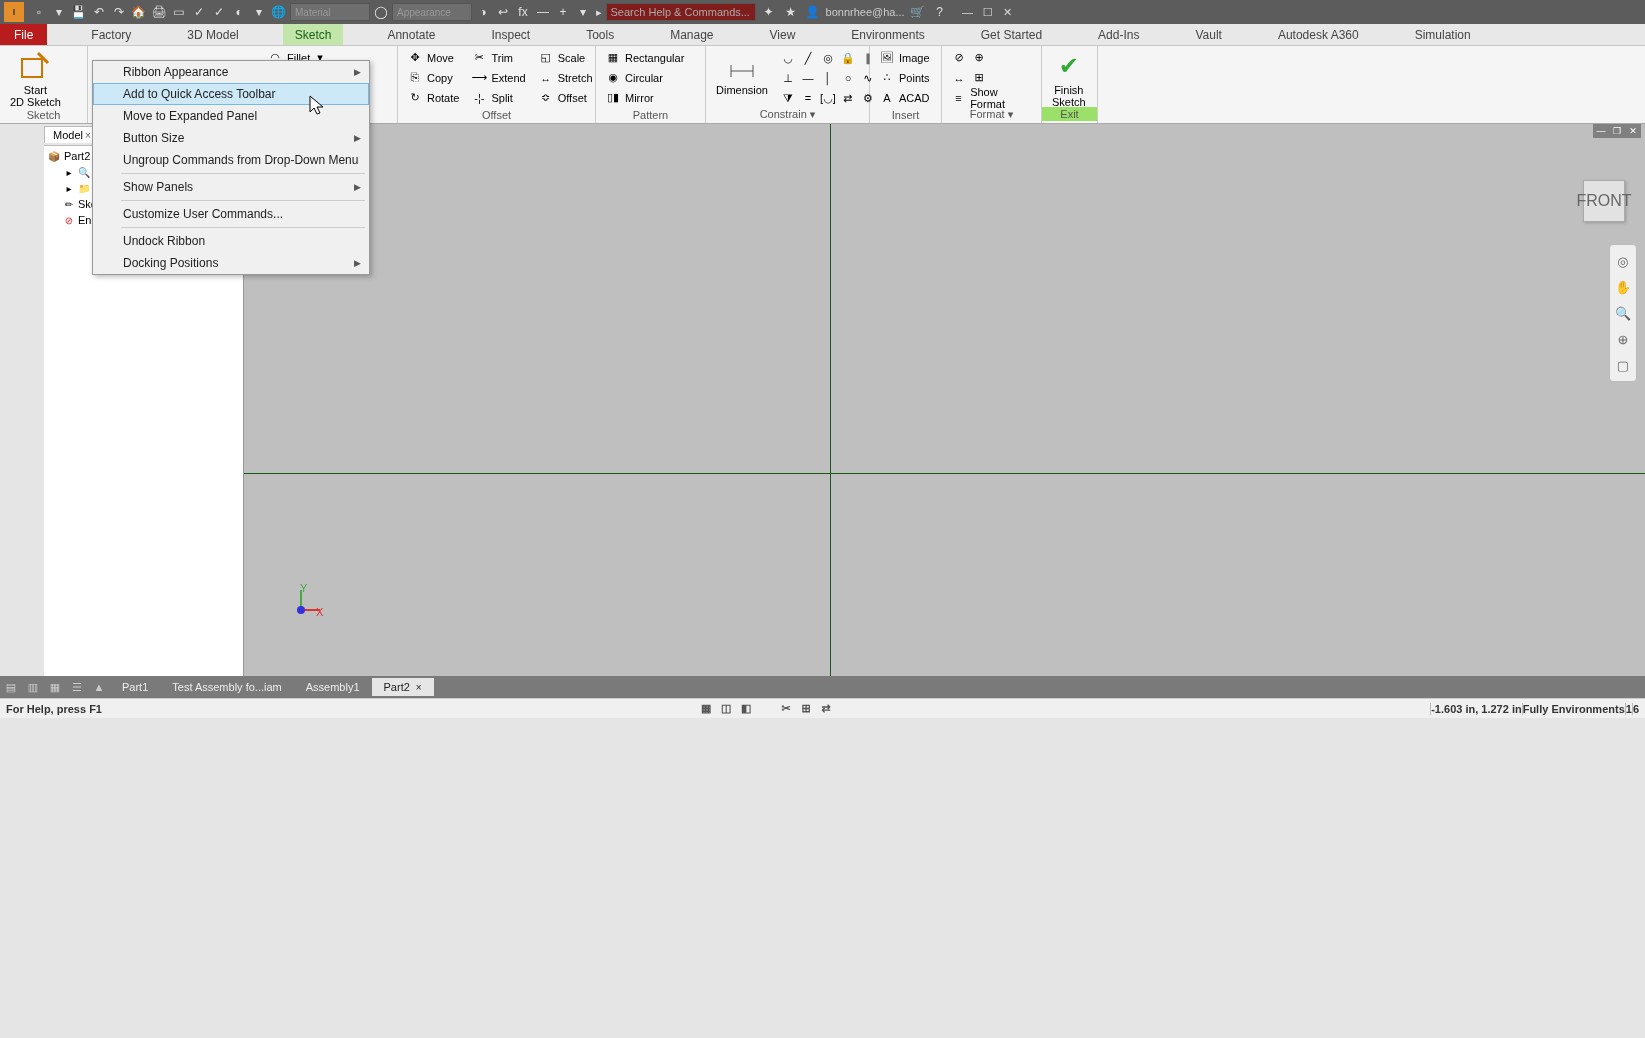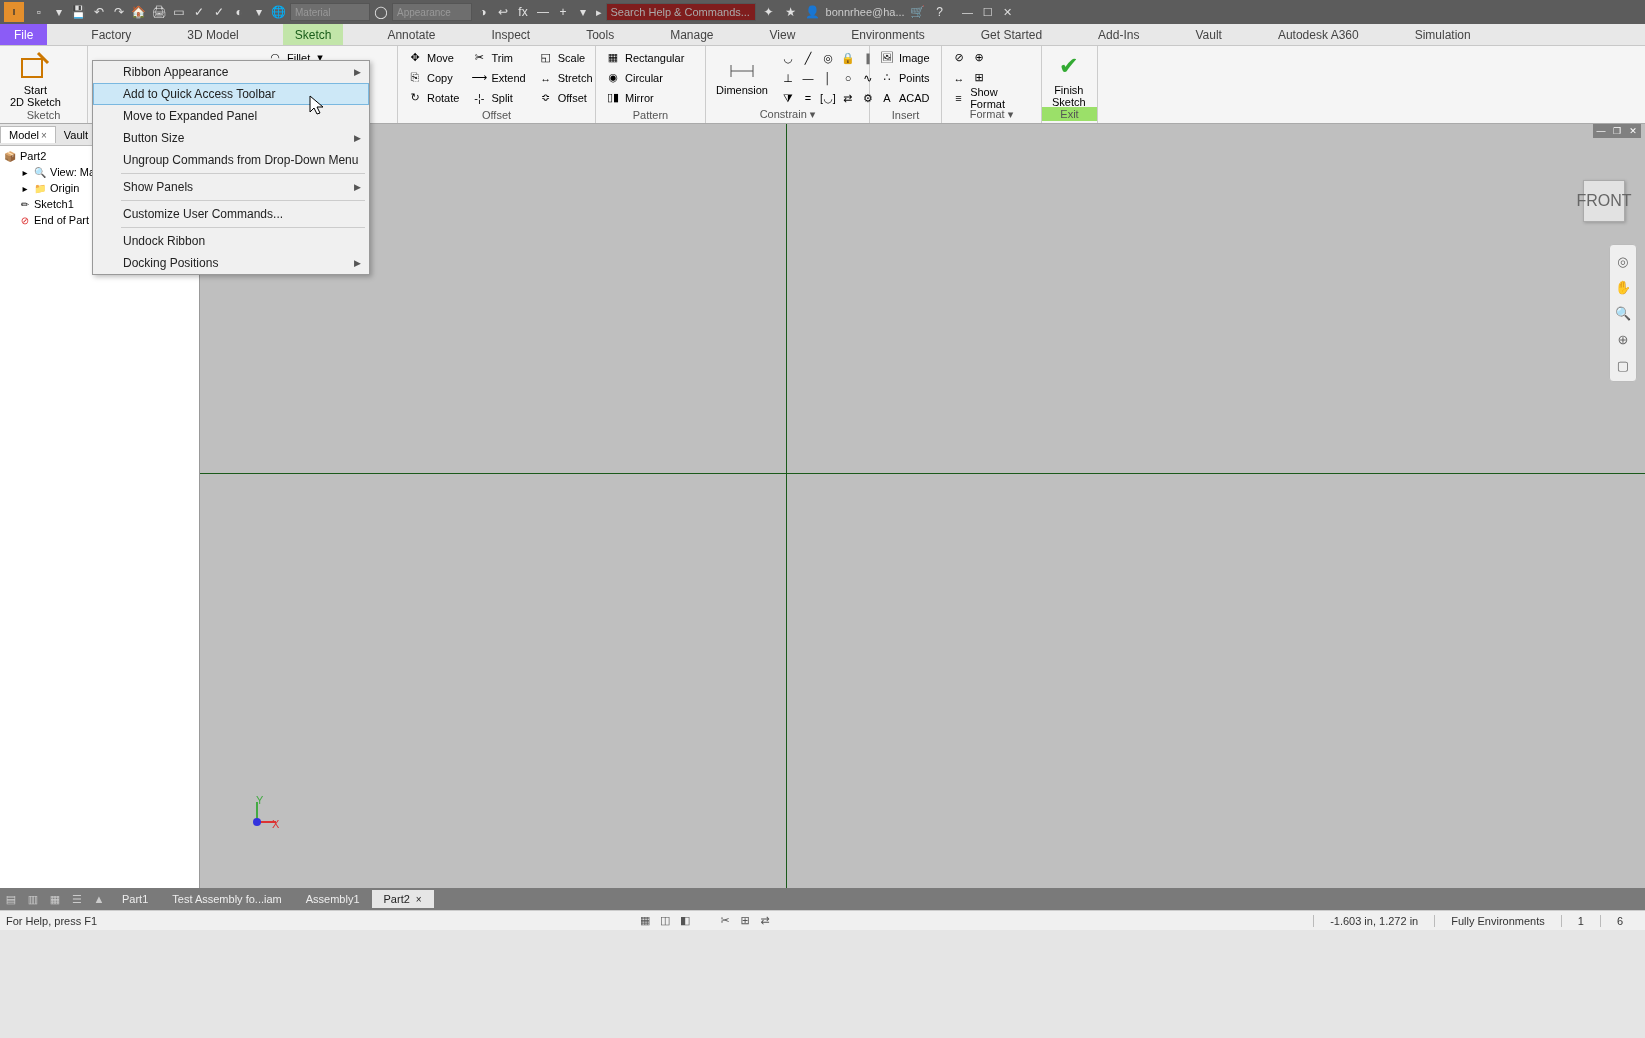--- a/index.html
+++ b/index.html
@@ -12,21 +12,21 @@
   .inventor-logo { width: 20px; height: 20px; background: #e48f2c; display: flex; align-items: center; justify-content: center; font-size: 9px; font-weight: bold; color: #333; margin-right: 4px; }
   .combo { height: 18px; background: #6e6e6e; border: 1px solid #555; color: #999; font-size: 10px; padding: 0 4px; display: flex; align-items: center; }
   .title-text { flex: 1; text-align: center; font-size: 12px; }
   .title-right { display: flex; align-items: center; gap: 4px; padding-right: 4px; }
   .search-box { width: 150px; height: 18px; background: #7f1d1d; border: 1px solid #555; color: #aaa; font-size: 11px; padding: 0 4px; display: flex; align-items: center; }
   .win-controls { display: flex; gap: 6px; margin-left: 8px; }
   .win-btn { width: 14px; height: 14px; display: flex; align-items: center; justify-content: center; cursor: pointer; color: #ddd; font-size: 11px; }
   
   
   .ribbon-tabs { height: 22px; background: #e8e8e8; display: flex; align-items: stretch; font-size: 12px; border-bottom: 1px solid #c8c8c8; }
-  .file-tab { background: #8b5cf6; color: #fff; padding: 0 14px; display: flex; align-items: center; cursor: pointer; }
+  .file-tab { background: #b91c1c; color: #fff; padding: 0 14px; display: flex; align-items: center; cursor: pointer; }
   .rtab { padding: 0 12px; display: flex; align-items: center; color: #444; cursor: pointer; margin-left: 32px; }
   .rtab.active { background: #c2e5a9; color: #1a5d1a; }
   
   
   .ribbon-body { height: 78px; background: #f5f5f5; border-bottom: 1px solid #aaa; display: flex; align-items: stretch; font-size: 11px; }
   .panel { border-right: 1px solid #ccc; padding: 2px 6px; display: flex; flex-direction: column; position: relative; }
   .panel-label { position: absolute; bottom: 2px; left: 0; right: 0; text-align: center; font-size: 11px; color: #555; }
   .panel-label.exit { background: #9be069; padding: 1px 0; }
   .panel-content { flex: 1; display: flex; align-items: flex-start; gap: 6px; }
   .big-btn { display: flex; flex-direction: column; align-items: center; gap: 2px; padding: 2px 4px; cursor: pointer; }
@@ -40,21 +40,21 @@
   
   
   .context-menu { position: absolute; left: 92px; top: 60px; width: 278px; background: #f0f0f0; border: 1px solid #999; box-shadow: 2px 2px 5px rgba(0,0,0,0.25); font-size: 12px; z-index: 100; }
   .cm-item { display: flex; align-items: center; padding: 2px 8px 2px 30px; height: 22px; cursor: pointer; position: relative; color: #222; }
   .cm-item.highlighted { background: #cde8f7; border: 1px solid #7ab8e0; padding: 1px 7px 1px 29px; }
   .cm-sep { height: 1px; background: #ccc; margin: 2px 4px 2px 28px; }
   .cm-arrow { position: absolute; right: 8px; font-size: 9px; color: #555; }
   .cursor-arrow { position: absolute; left: 308px; top: 94px; z-index: 200; font-size: 18px; color: #000; pointer-events: none; }
   
   
-  .main-area { display: flex; height: 764px; }
+  .main-area { display: flex; height: 552px; padding-left: 44px; }
   .browser { width: 200px; background: #fff; border-right: 1px solid #999; display: flex; flex-direction: column; font-size: 11px; }
   .browser-tabs { height: 22px; background: #e6e6e6; display: flex; align-items: center; border-bottom: 1px solid #bbb; }
   .btab { padding: 2px 8px; cursor: pointer; }
   .btab.active { background: #fff; border-top: 1px solid #bbb; border-left: 1px solid #bbb; border-right: 1px solid #bbb; }
   .btab-x { font-size: 10px; color: #666; margin-left: 2px; }
   .tree { padding: 2px; }
   .tree-item { display: flex; align-items: center; gap: 2px; padding: 1px 2px; cursor: pointer; }
   .tree-icon { width: 14px; height: 14px; display: flex; align-items: center; justify-content: center; font-size: 10px; }
   .ti-l1 { padding-left: 2px; }
   .ti-l2 { padding-left: 16px; }
@@ -76,24 +76,24 @@
   .mdi-controls span { width: 14px; height: 12px; display: flex; align-items: center; justify-content: center; font-size: 9px; color: #fff; cursor: pointer; }
   
   
   .doctabs { height: 22px; background: #7a7a7a; display: flex; align-items: center; font-size: 11px; color: #ddd; }
   .doctabs .dicon { width: 22px; height: 22px; display: flex; align-items: center; justify-content: center; cursor: pointer; color: #ccc; }
   .doctab { padding: 3px 12px; cursor: pointer; color: #eee; }
   .doctab.active { background: #e6e6e6; color: #222; }
   .dtx { margin-left: 6px; font-size: 10px; }
   
   
-  .status1 { height: 20px; background: #f0f0f0; border-top: 1px solid #ccc; display: flex; align-items: center; font-size: 11px; padding: 0 6px; color: #333; }
+  .status1 { height: 20px; background: #f0f0f0; border-top: 1px solid #ccc; display: flex; align-items: center; font-size: 11px; padding: 0 6px; color: #333; font-weight: bold; }
   .status1 .sp { flex: 1; }
   .status1 .sicon { width: 20px; height: 18px; display: flex; align-items: center; justify-content: center; cursor: pointer; color: #555; }
-  .status1 .sval { padding: 0 16px; border-left: 1px solid #bbb; }
+  .status1 .sval { padding: 0 0; border-left: 1px solid #bbb; }
   
   svg { pointer-events: none; }
 </style>
 </head>
 <body>
 
 <div class="titlebar">
   <div class="qat">
     <div class="inventor-logo">I</div>
     <div class="qat-icon">▫</div>

